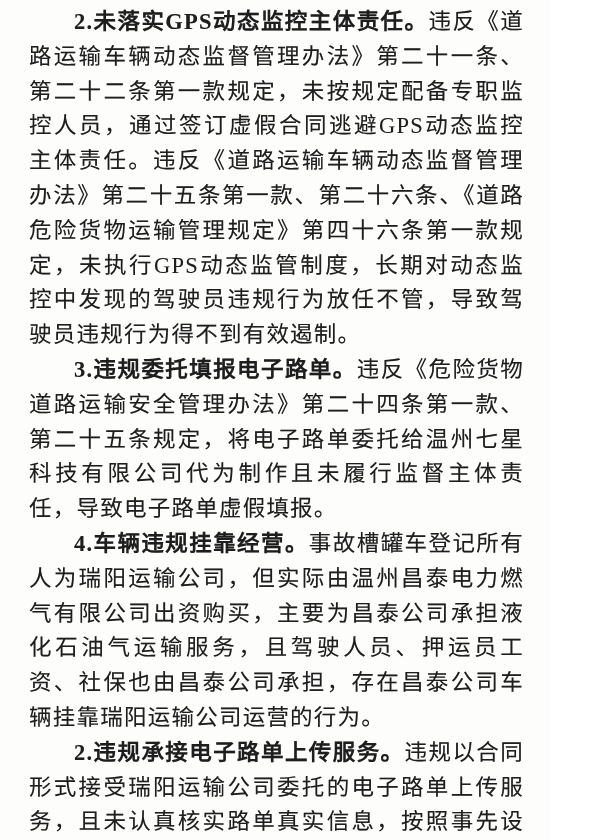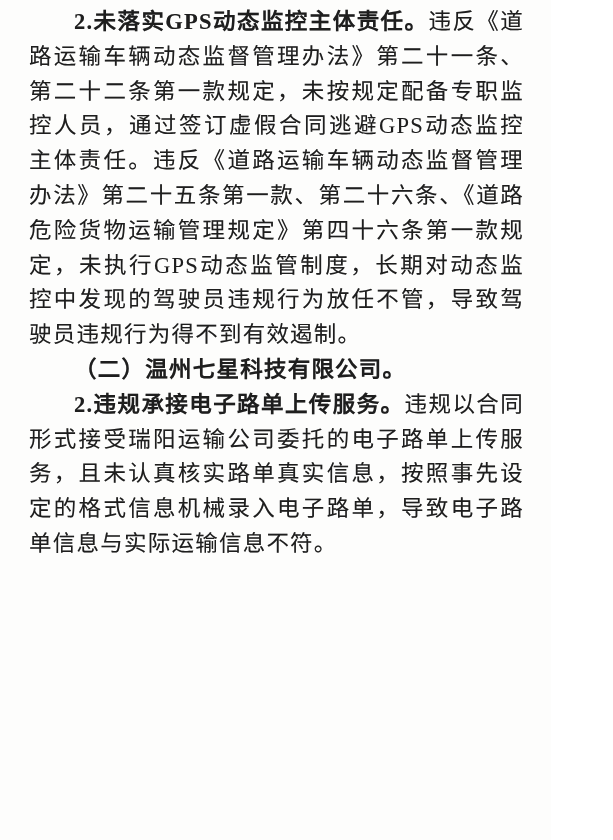--- a/index.html
+++ b/index.html
@@ -36,16 +36,17 @@
   .para.heading {
     font-weight: bold;
   }
 </style>
 </head>
 <body>
 
 <div class="page" style="background: rgb(253, 253, 252); color: rgb(30, 30, 30);">
   <div id="document-body">
       <p class="para"><span class="lead">2.未落实GPS动态监控主体责任。</span><span class="body-text">违反《道路运输车辆动态监督管理办法》第二十一条、第二十二条第一款规定，未按规定配备专职监控人员，通过签订虚假合同逃避GPS动态监控主体责任。违反《道路运输车辆动态监督管理办法》第二十五条第一款、第二十六条、《道路危险货物运输管理规定》第四十六条第一款规定，未执行GPS动态监管制度，长期对动态监控中发现的驾驶员违规行为放任不管，导致驾驶员违规行为得不到有效遏制。</span></p>
-      <p class="para heading"><span class="lead">（二）温州七星科技有限公司。</span></p>
+      <p class="para"><span class="lead">3.违规委托填报电子路单。</span><span class="body-text">违反《危险货物道路运输安全管理办法》第二十四条第一款、第二十五条规定，将电子路单委托给温州七星科技有限公司代为制作且未履行监督主体责任，导致电子路单虚假填报。</span></p>
+      <p class="para"><span class="lead">4.车辆违规挂靠经营。</span><span class="body-text">事故槽罐车登记所有人为瑞阳运输公司，但实际由温州昌泰电力燃气有限公司出资购买，主要为昌泰公司承担液化石油气运输服务，且驾驶人员、押运员工资、社保也由昌泰公司承担，存在昌泰公司车辆挂靠瑞阳运输公司运营的行为。</span></p>
       <p class="para"><span class="lead">2.违规承接电子路单上传服务。</span><span class="body-text">违规以合同形式接受瑞阳运输公司委托的电子路单上传服务，且未认真核实路单真实信息，按照事先设定的格式信息机械录入电子路单，导致电子路单信息与实际运输信息不符。</span></p>
     </div>
 </div>
 
 </body></html>

